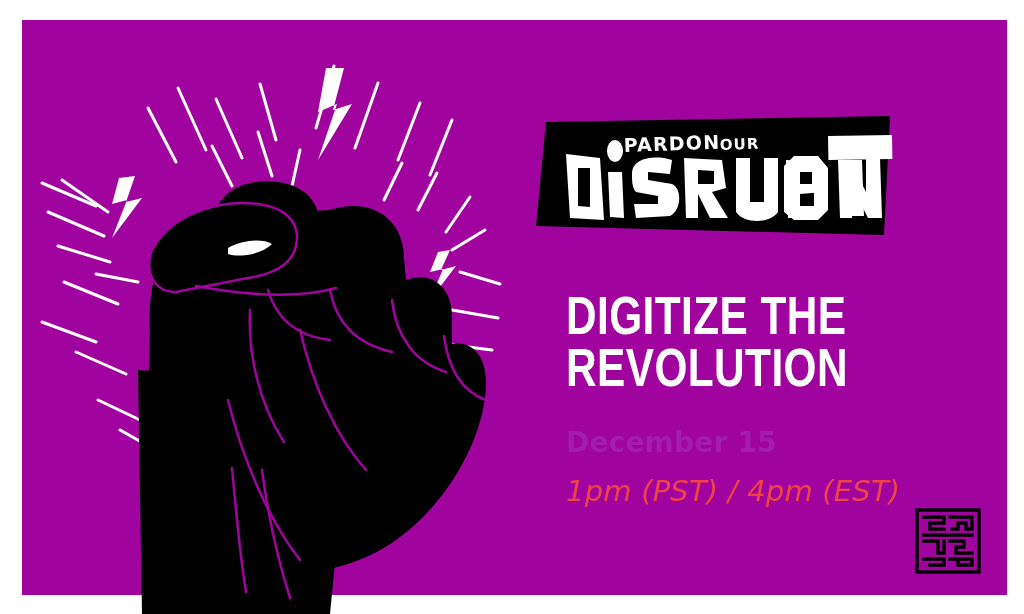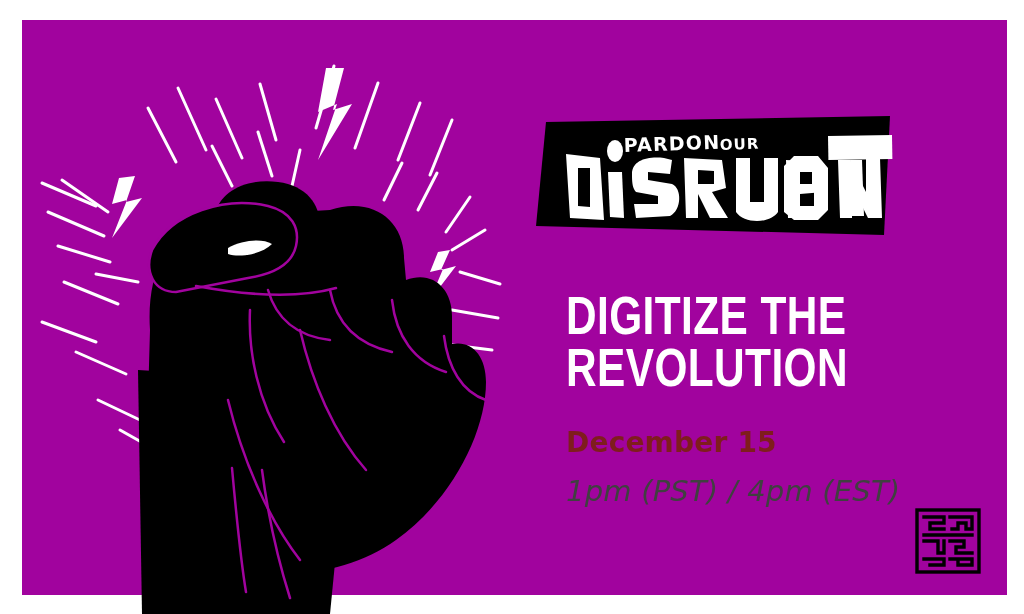--- a/index.html
+++ b/index.html
@@ -68,33 +68,33 @@
     transform-origin: left top;
     text-transform: uppercase;
   }
   .headline .l2 { display: block; }
 
   
   .date-line {
     position: absolute;
     left: 566px;
     top: 426px;
-    color: #7f1d1d;
+    color: #a21caf;
     font-family: "DejaVu Sans", sans-serif;
     font-weight: bold;
     font-size: 28px;
     letter-spacing: 0.2px;
   }
 
   
   .time-line {
     position: absolute;
     left: 566px;
     top: 474px;
-    color: #404040;
+    color: #ef4444;
     font-family: "DejaVu Sans", sans-serif;
     font-style: italic;
     font-size: 29px;
     letter-spacing: 0.2px;
   }
 
   
   .brandmark {
     position: absolute;
     left: 914px;

